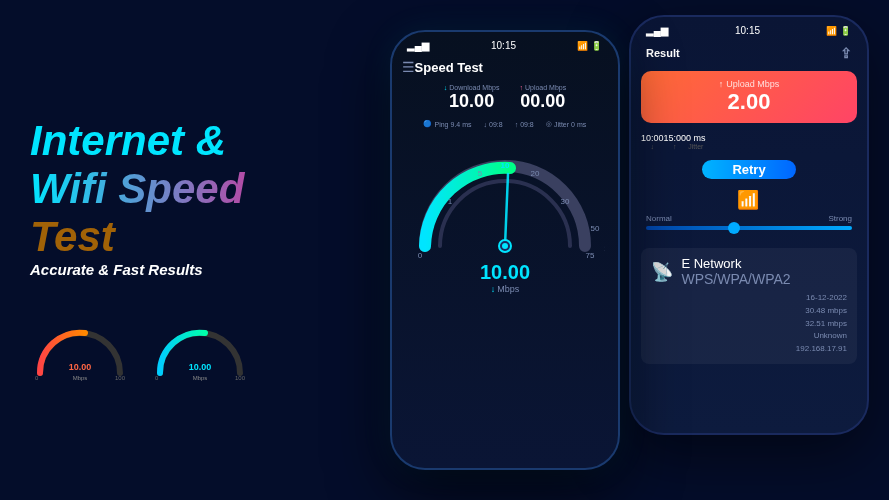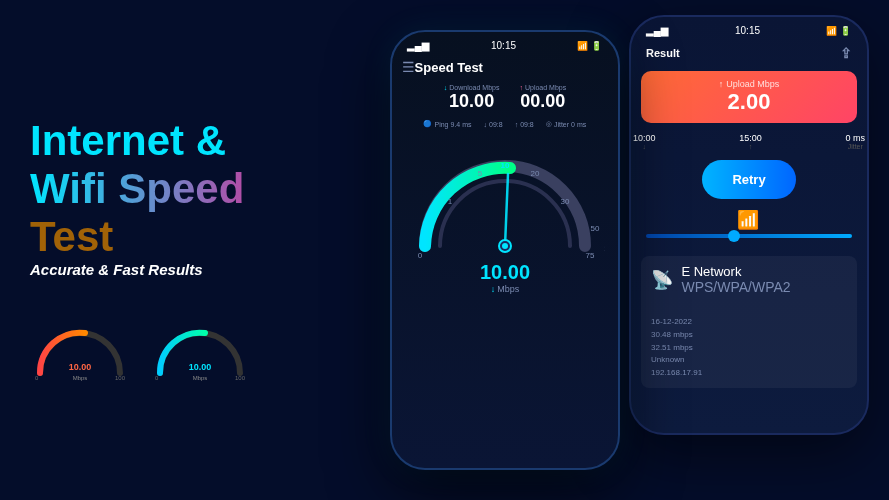--- a/index.html
+++ b/index.html
@@ -20,20 +20,21 @@
       padding: 40px 30px;
       display: flex;
       flex-direction: column;
       justify-content: center;
     }
 
     .main-title {
       font-size: 42px;
       font-weight: 900;
       line-height: 1.15;
+      font-style: italic;
     }
 
     .title-line1 { color: #00e5ff; display: block; }
     .title-line2 { 
       display: block;
       background: linear-gradient(90deg, #00e5ff 0%, #e91e8c 100%);
       -webkit-background-clip: text;
       -webkit-text-fill-color: transparent;
     }
     .title-line3 { color: #a16207; display: block; }
@@ -229,41 +230,41 @@
     }
 
     .upload-value {
       font-size: 22px;
       font-weight: 700;
       color: #fff;
     }
 
     .stats-row {
       display: flex;
-      justify-content: space-between;
-      padding: 5px 2px;
+      justify-content: flex-start;
+      padding: 5px 10px;
       font-size: 8px;
       color: #7a8ab0;
     }
 
     .stat-item {
       text-align: center;
     }
 
     .stat-item-val {
       color: #fff;
       font-size: 9px;
     }
 
     .retry-btn {
       background: linear-gradient(90deg, #00b4ff, #0066ff);
       color: #fff;
       border: none;
       border-radius: 20px;
-      padding: 12px 30px;
+      padding: 2px 30px;
       font-size: 13px;
       font-weight: 600;
       margin: 5px auto;
       display: block;
       cursor: pointer;
     }
 
     .signal-section {
       padding: 5px 15px;
     }
@@ -308,22 +309,23 @@
     }
 
     .network-type {
       color: #7a8ab0;
       font-size: 14px;
     }
 
     .network-stats {
       font-size: 8px;
       color: #7a8ab0;
-      margin-top: 21px;
+      margin-top: 5px;
       line-height: 1.6;
+      text-align: right;
     }
 
     .wifi-icon-large {
       font-size: 18px;
       color: #00aaff;
     }
 
     
     svg.gauge { overflow: visible; }
   </style>
@@ -416,20 +418,24 @@
         <div style="font-size:7px;color:#555;">Jitter</div>
       </div>
     </div>
 
     <button class="retry-btn">Retry</button>
 
     <div class="signal-section">
       <div style="display:flex;justify-content:center;margin-bottom:3px;">
         <span style="font-size:18px;color:#00aaff;">📶</span>
       </div>
+      <div class="signal-label-row">
+        <span>Normal</span>
+        <span>Strong</span>
+      </div>
       <div class="signal-bar">
         <div class="signal-indicator"></div>
       </div>
     </div>
 
     <div class="network-card">
       <div style="display:flex;align-items:center;gap:8px;">
         <span class="wifi-icon-large">📡</span>
         <div>
           <div class="network-name">E Network</div>

